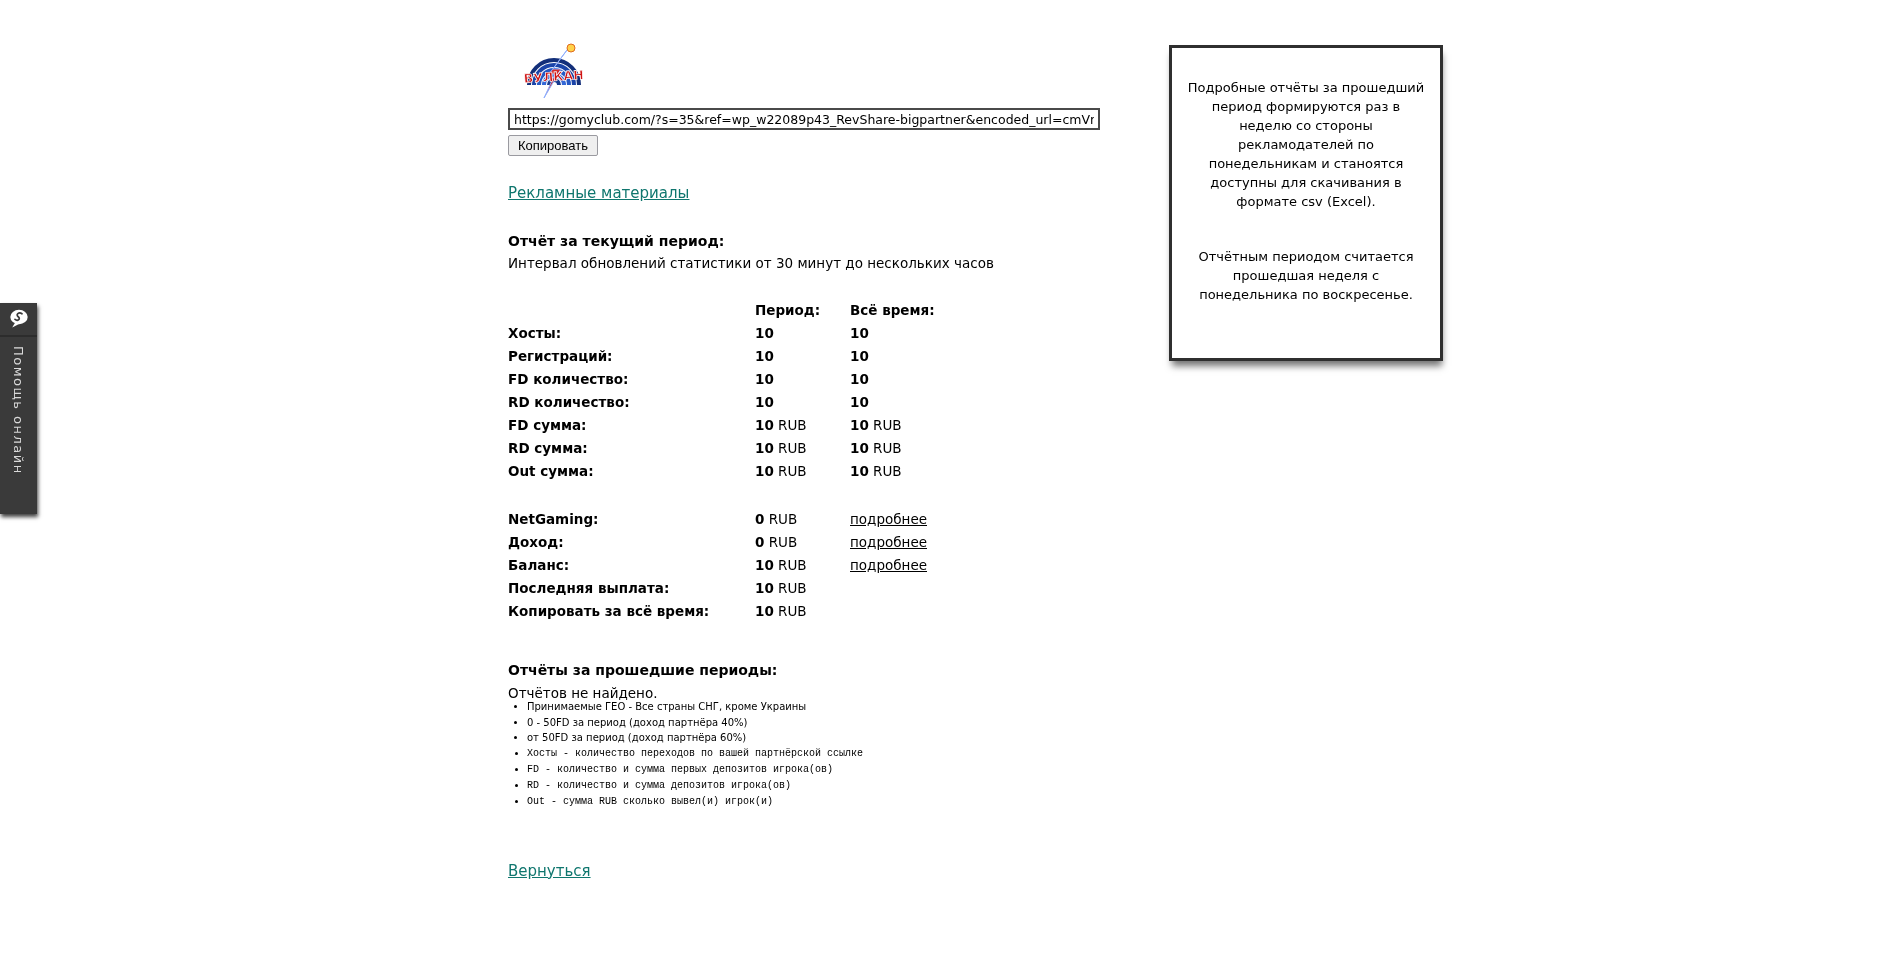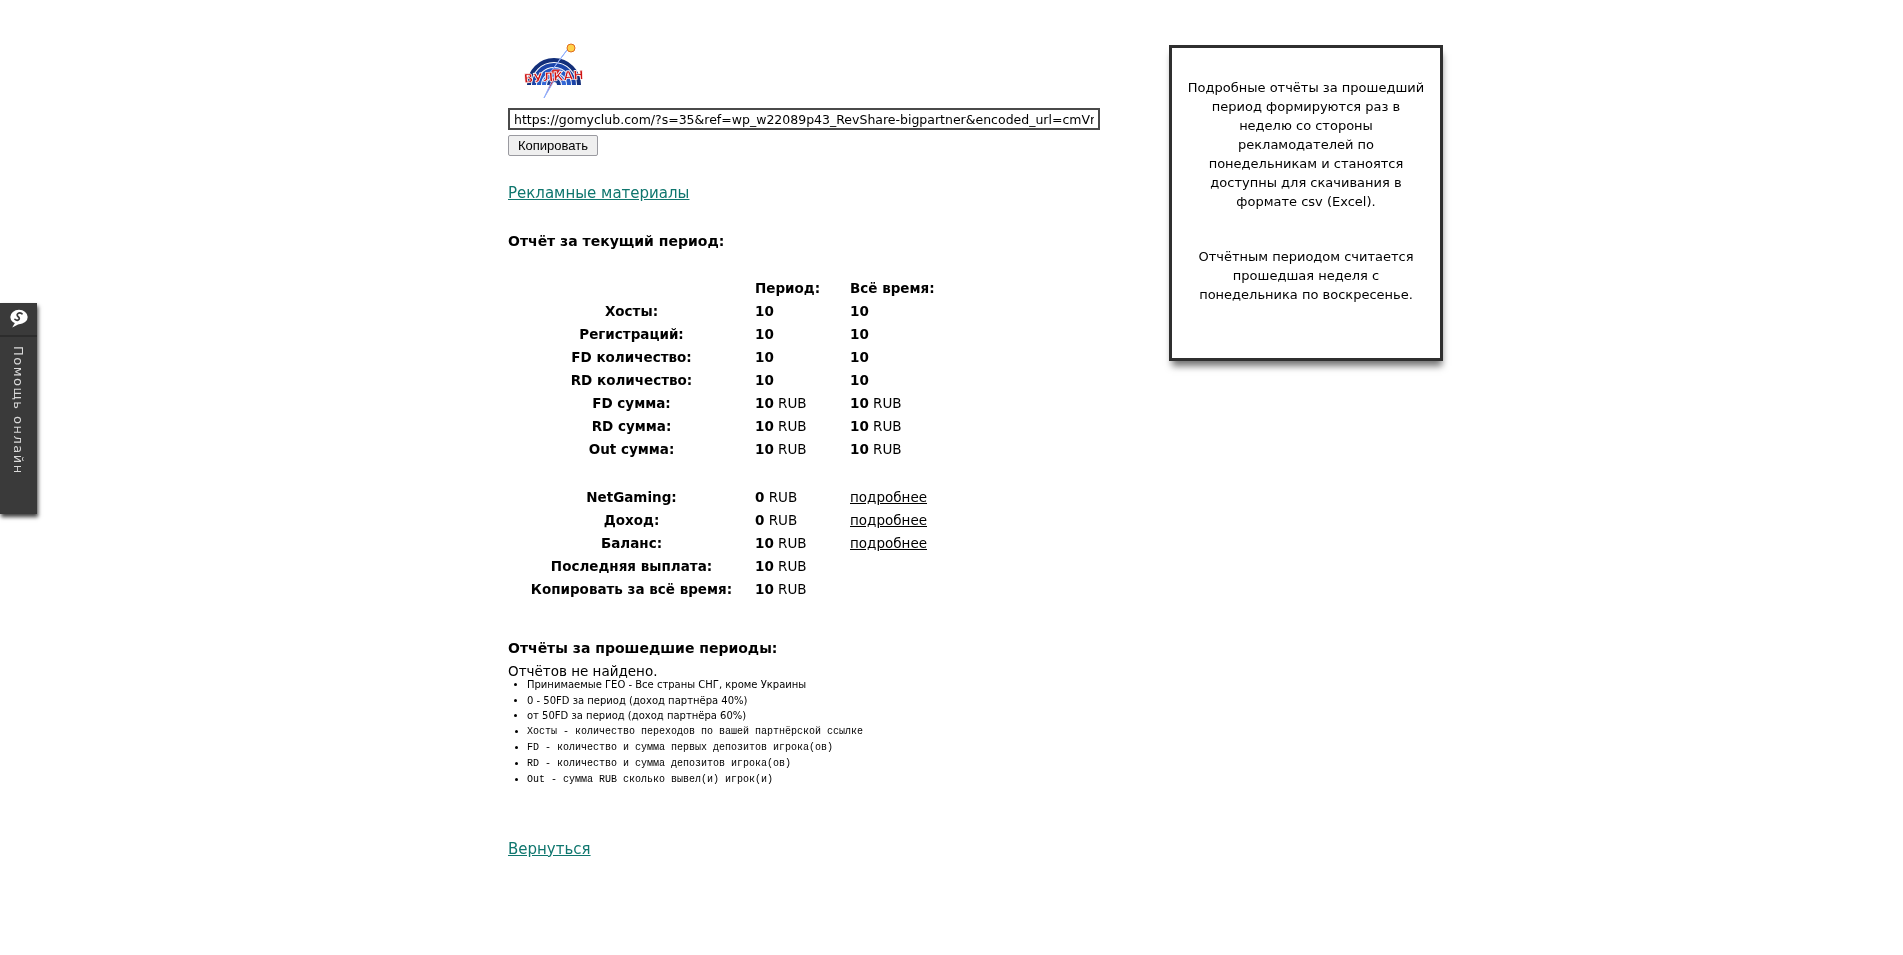--- a/index.html
+++ b/index.html
@@ -57,21 +57,21 @@
 
   .sec-heading{font-weight:bold;font-size:14px;}
   .current-heading{margin-top:31px;}
   .interval-note{margin-top:6px;font-size:13.5px;}
 
   .stats-grid{
     margin-top:30px;display:grid;grid-template-columns:247px 95px auto;
     font-size:13.5px;row-gap:0;
   }
   .stats-grid > div{height:23px;line-height:19px;}
-  .stats-grid .lbl{font-weight:bold;text-align:center;}
+  .stats-grid .lbl{font-weight:bold;}
   .stats-grid .val b{font-weight:bold;}
   .stats-grid .unit{font-weight:normal;}
   .stats-grid .hdr{font-weight:bold;}
   a.details-link{color:#000;text-decoration:underline;font-size:13.5px;cursor:pointer;}
 
   .balance-grid{margin-top:25px;}
 
   .past-heading{margin-top:37px;}
   .not-found{margin-top:7px;font-size:13.5px;}
 
@@ -115,20 +115,21 @@
 
   <input class="url-input" type="text" value="https://gomyclub.com/?s=35&amp;ref=wp_w22089p43_RevShare-bigpartner&amp;encoded_url=cmVnaXN" style="">
 
   <button class="copy-btn">Копировать</button>
 
   <div>
     <a class="red-link promo-link">Рекламные материалы</a>
   </div>
 
   <div class="sec-heading current-heading">Отчёт за текущий период:</div>
+  <div class="interval-note">Интервал обновлений статистики от 30 минут до нескольких часов</div>
 
   
   <div class="stats-grid">
     <div></div>
     <div class="hdr">Период:</div>
     <div class="hdr">Всё время:</div>
 
     <div class="lbl">Хосты:</div>
     <div class="val"><b>10</b> <span class="unit"></span></div>
     <div class="val"><b>10</b> <span class="unit"></span></div>

